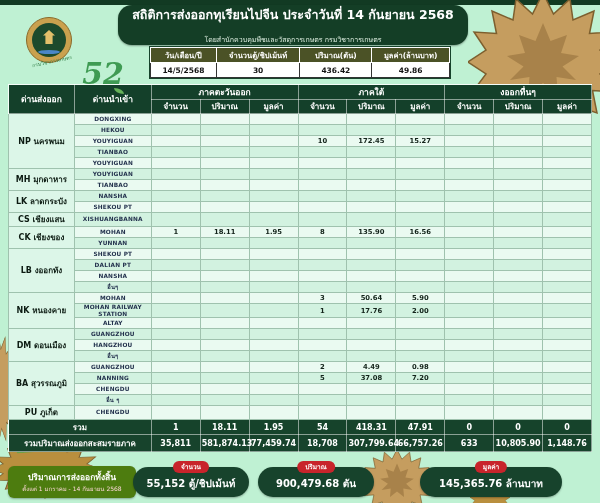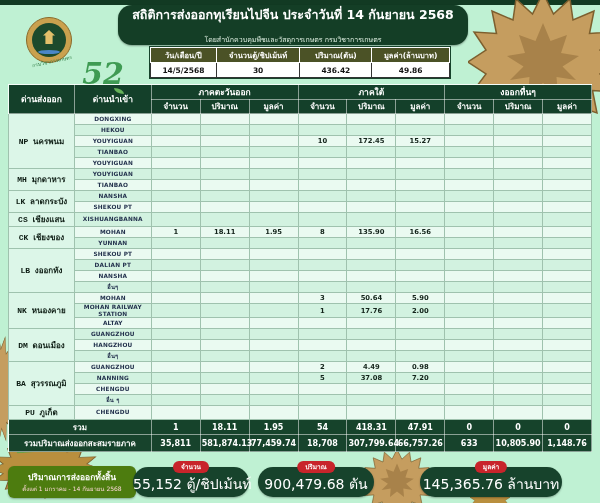--- a/index.html
+++ b/index.html
@@ -40,34 +40,34 @@
 
   
   #tbl-wrap { position:absolute; left:8px; top:84px; width:584px; z-index:2; }
   table.main { width:100%; border-collapse:collapse; table-layout:fixed; background:#eafaf1; }
   table.main thead th { background:#14402a; color:#fff; font-weight:bold; border:1px solid rgba(255,255,255,.5); }
   table.main thead tr.r1 th { font-size:8.5px; height:13px; }
   table.main thead tr.r2 th { font-size:8px; height:13px; }
   table.main td { border:1px solid #9fc2ae; height:11px; text-align:center; vertical-align:middle; padding:0 1px; }
   table.main tbody tr:nth-child(even) td { background:#d2f2e0; }
   table.main tbody tr:nth-child(odd) td { background:#eafaf1; }
-  table.main td.grp { background:#dcf6e8 !important; font-size:8px; font-weight:bold; color:#0c1b12;font-family:Liberation Mono, monospace; }
+  table.main td.grp { background:#dcf6e8 !important; font-size:8px; font-weight:bold; color:#0c1b12; }
   table.main td.imp { font-size:5.8px; color:#23314d; font-weight:bold; letter-spacing:.2px; line-height:1.15; }
   table.main td.val { font-size:6.8px; font-weight:bold; color:#13231a; }
   table.main tr.total td { background:#16432b !important; color:#fff; font-weight:bold; font-size:8px; height:15px; border:1px solid rgba(255,255,255,.5); }
   table.main tr.cumul td { background:#17432c !important; color:#fff; font-weight:bold; font-size:8px; height:17px; border:1px solid rgba(255,255,255,.5); }
 
   
   #footer { position:absolute; left:0; top:463px; width:600px; height:40px; z-index:3; }
   #grand-badge { position:absolute; left:8px; top:3px; width:128px; height:32px; background:#4d7c0f; border-radius:6px; color:#fff; text-align:center; display:flex; flex-direction:column; justify-content:center; box-shadow:0 1px 2px rgba(0,0,0,.3); }
   #grand-badge .t { font-size:8.5px; font-weight:bold; }
   #grand-badge .s { font-size:6px; color:#ffd9da; }
   .pill { position:absolute; top:4px; height:30px; background:#17432c; border-radius:15px; color:#fff; text-align:center; box-shadow:0 1px 2px rgba(0,0,0,.3); }
   .pill .lab { position:absolute; top:-6px; left:50%; transform:translateX(-50%); background:#c8242b; color:#fff; font-size:6.5px; font-weight:bold; padding:1px 8px; border-radius:7px; white-space:nowrap; }
-  .pill .val { font-size:14px; font-weight:normal; line-height:34px; white-space:nowrap; }
+  .pill .val { font-size:10px; font-weight:bold; line-height:34px; white-space:nowrap; }
   #pill-count { left:133px; width:116px; }
   #pill-volume { left:258px; width:116px; }
   #pill-value { left:420px; width:142px; }
 </style>
 </head>
 <body>
 
 <div id="stage">
   <div id="top-strip"></div>
 

